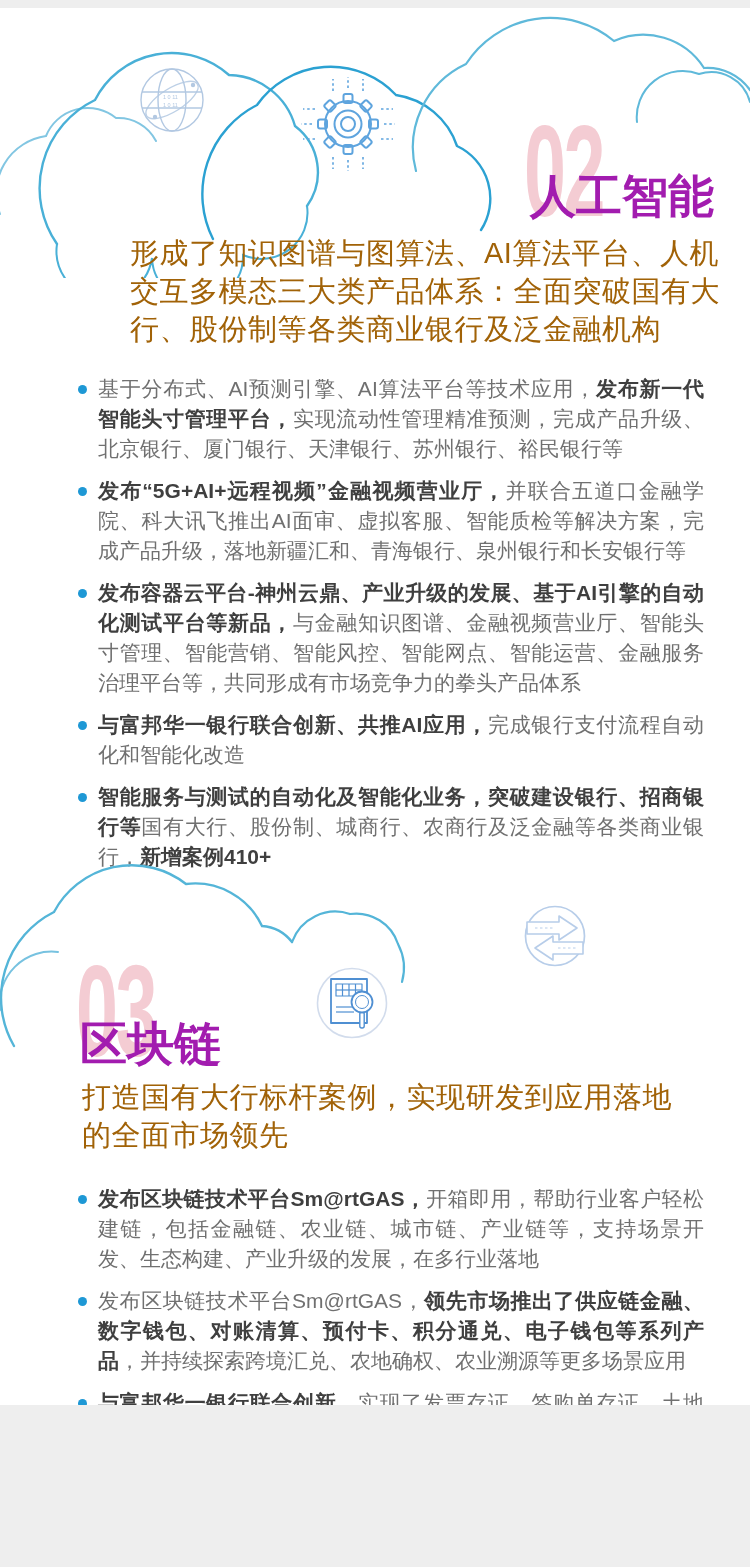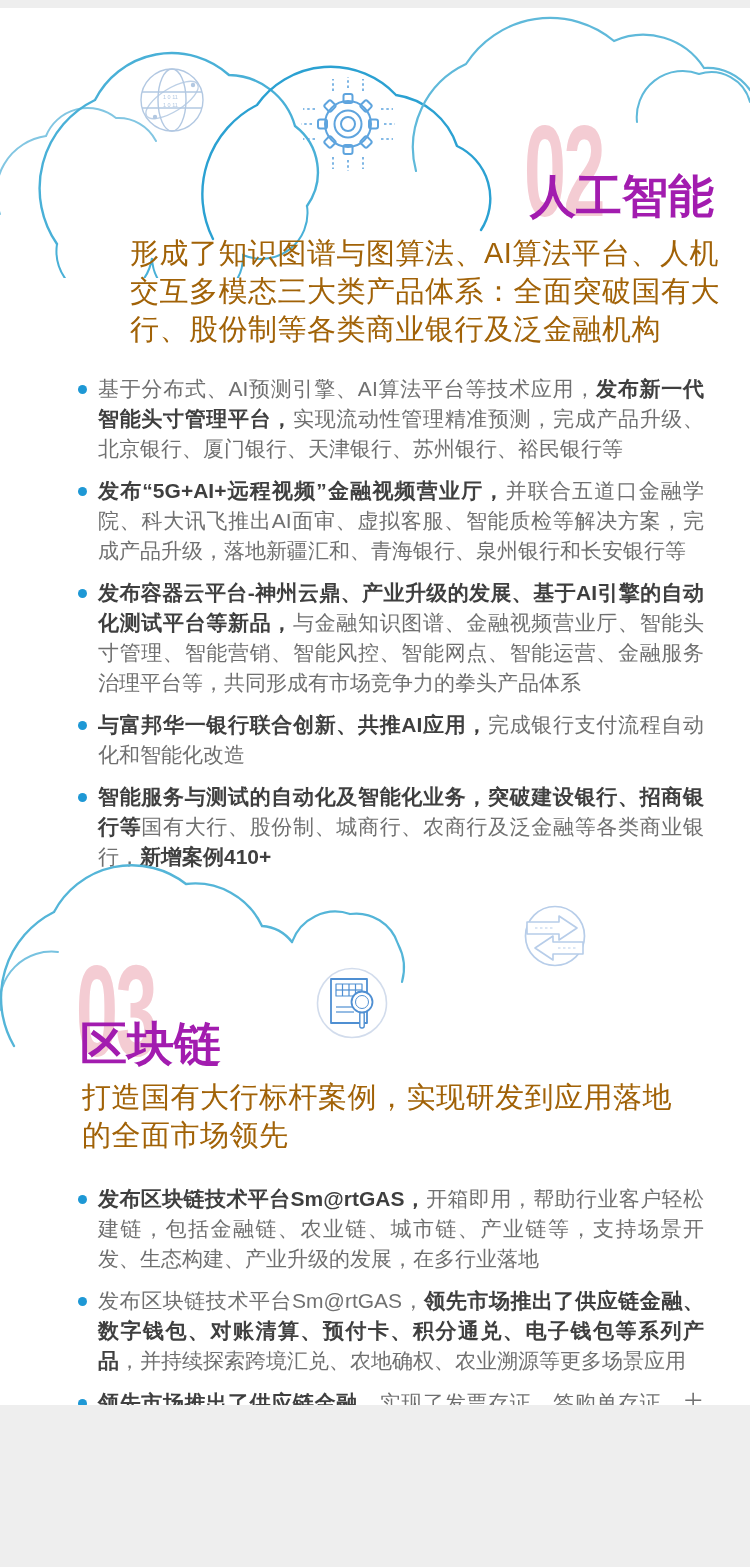--- a/index.html
+++ b/index.html
@@ -154,16 +154,16 @@
 
   <div class="num" style="left:76px;top:938px">03</div>
 
   <h1 class="sec-title" style="left:80px;top:1011px;font-size:47px">区块链</h1>
 
   <p class="sec-subtitle" style="left:82px;top:1070px;width:590px">打造国有大行标杆案例，实现研发到应用落地的全面市场领先</p>
 
   <ul class="bullets" style="left:78px;top:1176px;width:626px">
       <li><span class="dot"></span><span class="txt"><span class="seg bold">发布区块链技术平台Sm@rtGAS，</span><span class="seg">开箱即用，帮助行业客户轻松建链，包括金融链、农业链、城市链、产业链等，支持场景开发、生态构建、产业升级的发展，在多行业落地</span></span></li>
       <li><span class="dot"></span><span class="txt"><span class="seg">发布区块链技术平台Sm@rtGAS，</span><span class="seg bold">领先市场推出了供应链金融、数字钱包、对账清算、预付卡、积分通兑、电子钱包等系列产品</span><span class="seg">，并持续探索跨境汇兑、农地确权、农业溯源等更多场景应用</span></span></li>
-      <li><span class="dot"></span><span class="txt"><span class="seg bold">领先市场推出了供应链金融</span><span class="seg">，实现了发票存证、签购单存证、土地确权等应用运行</span></span></li>
+      <li><span class="dot"></span><span class="txt"><span class="seg bold">与富邦华一银行联合创新</span><span class="seg">，实现了发票存证、签购单存证、土地确权等应用运行</span></span></li>
     </ul>
 
 </div>
 
 </body></html>

